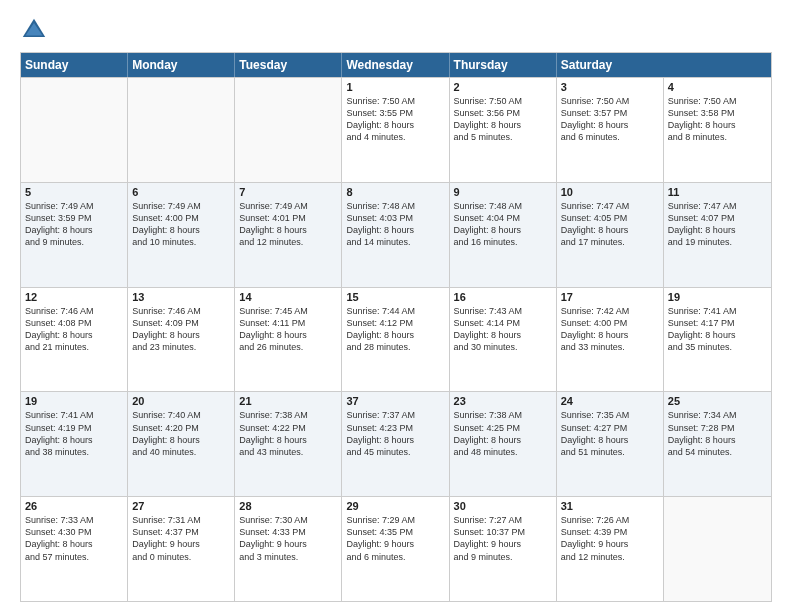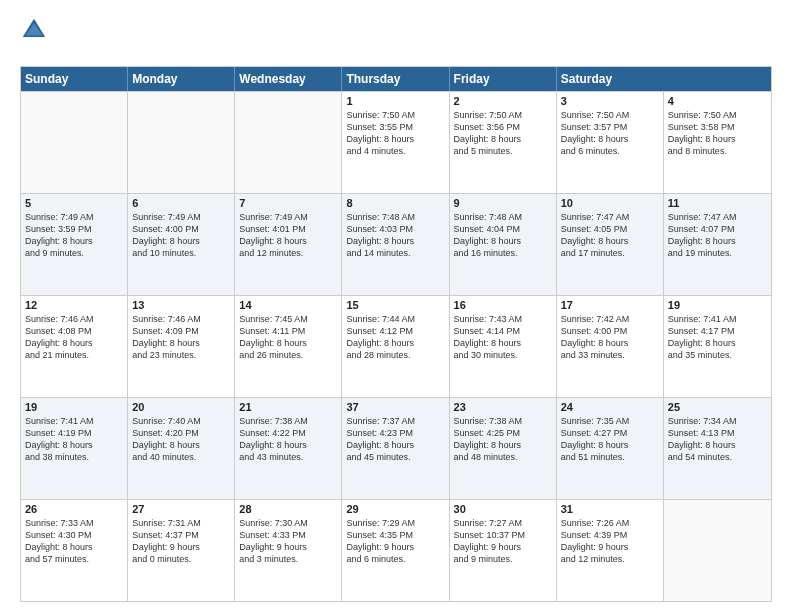--- a/index.html
+++ b/index.html
@@ -9,21 +9,20 @@
       width: 792px;
       height: 612px;
       overflow: hidden;
     }
     .page {
       width: 792px;
       height: 612px;
       padding: 16px 20px 10px 20px;
       display: flex;
       flex-direction: column;
-      gap: 14px;
     }
     .header {
       display: flex;
       align-items: flex-start;
       justify-content: space-between;
       margin-bottom: 8px;
     }
     .logo {
       display: flex;
       align-items: center;
@@ -136,23 +135,23 @@
     <div class="title-block">
       <h1></h1>
       <h2></h2>
     </div>
   </div>
 
   <div class="calendar">
     <div class="cal-header">
     <div class="cal-header-cell">Sunday</div>
         <div class="cal-header-cell">Monday</div>
+        <div class="cal-header-cell">Tuesday</div>
         <div class="cal-header-cell">Wednesday</div>
         <div class="cal-header-cell">Thursday</div>
-        <div class="cal-header-cell">Friday</div>
         <div class="cal-header-cell">Saturday</div>
       </div>
     <div class="cal-body">
     <div class="cal-row">
           <div class="cal-cell empty"></div>
           <div class="cal-cell empty"></div>
           <div class="cal-cell empty"></div>
           <div class="cal-cell">
             <div class="day-num">1</div>
             <div class="cell-text">Sunrise: 7:50 AM</div>
@@ -323,21 +322,21 @@
           <div class="cal-cell">
             <div class="day-num">24</div>
             <div class="cell-text">Sunrise: 7:35 AM</div>
             <div class="cell-text">Sunset: 4:27 PM</div>
             <div class="cell-text">Daylight: 8 hours</div>
             <div class="cell-text">and 51 minutes.</div>
           </div>
           <div class="cal-cell">
             <div class="day-num">25</div>
             <div class="cell-text">Sunrise: 7:34 AM</div>
-            <div class="cell-text">Sunset: 4:13 PM</div>
+            <div class="cell-text">Sunset: 7:28 PM</div>
             <div class="cell-text">Daylight: 8 hours</div>
             <div class="cell-text">and 54 minutes.</div>
           </div>
         </div>
         <div class="cal-row">
           <div class="cal-cell">
             <div class="day-num">26</div>
             <div class="cell-text">Sunrise: 7:33 AM</div>
             <div class="cell-text">Sunset: 4:30 PM</div>
             <div class="cell-text">Daylight: 8 hours</div>

